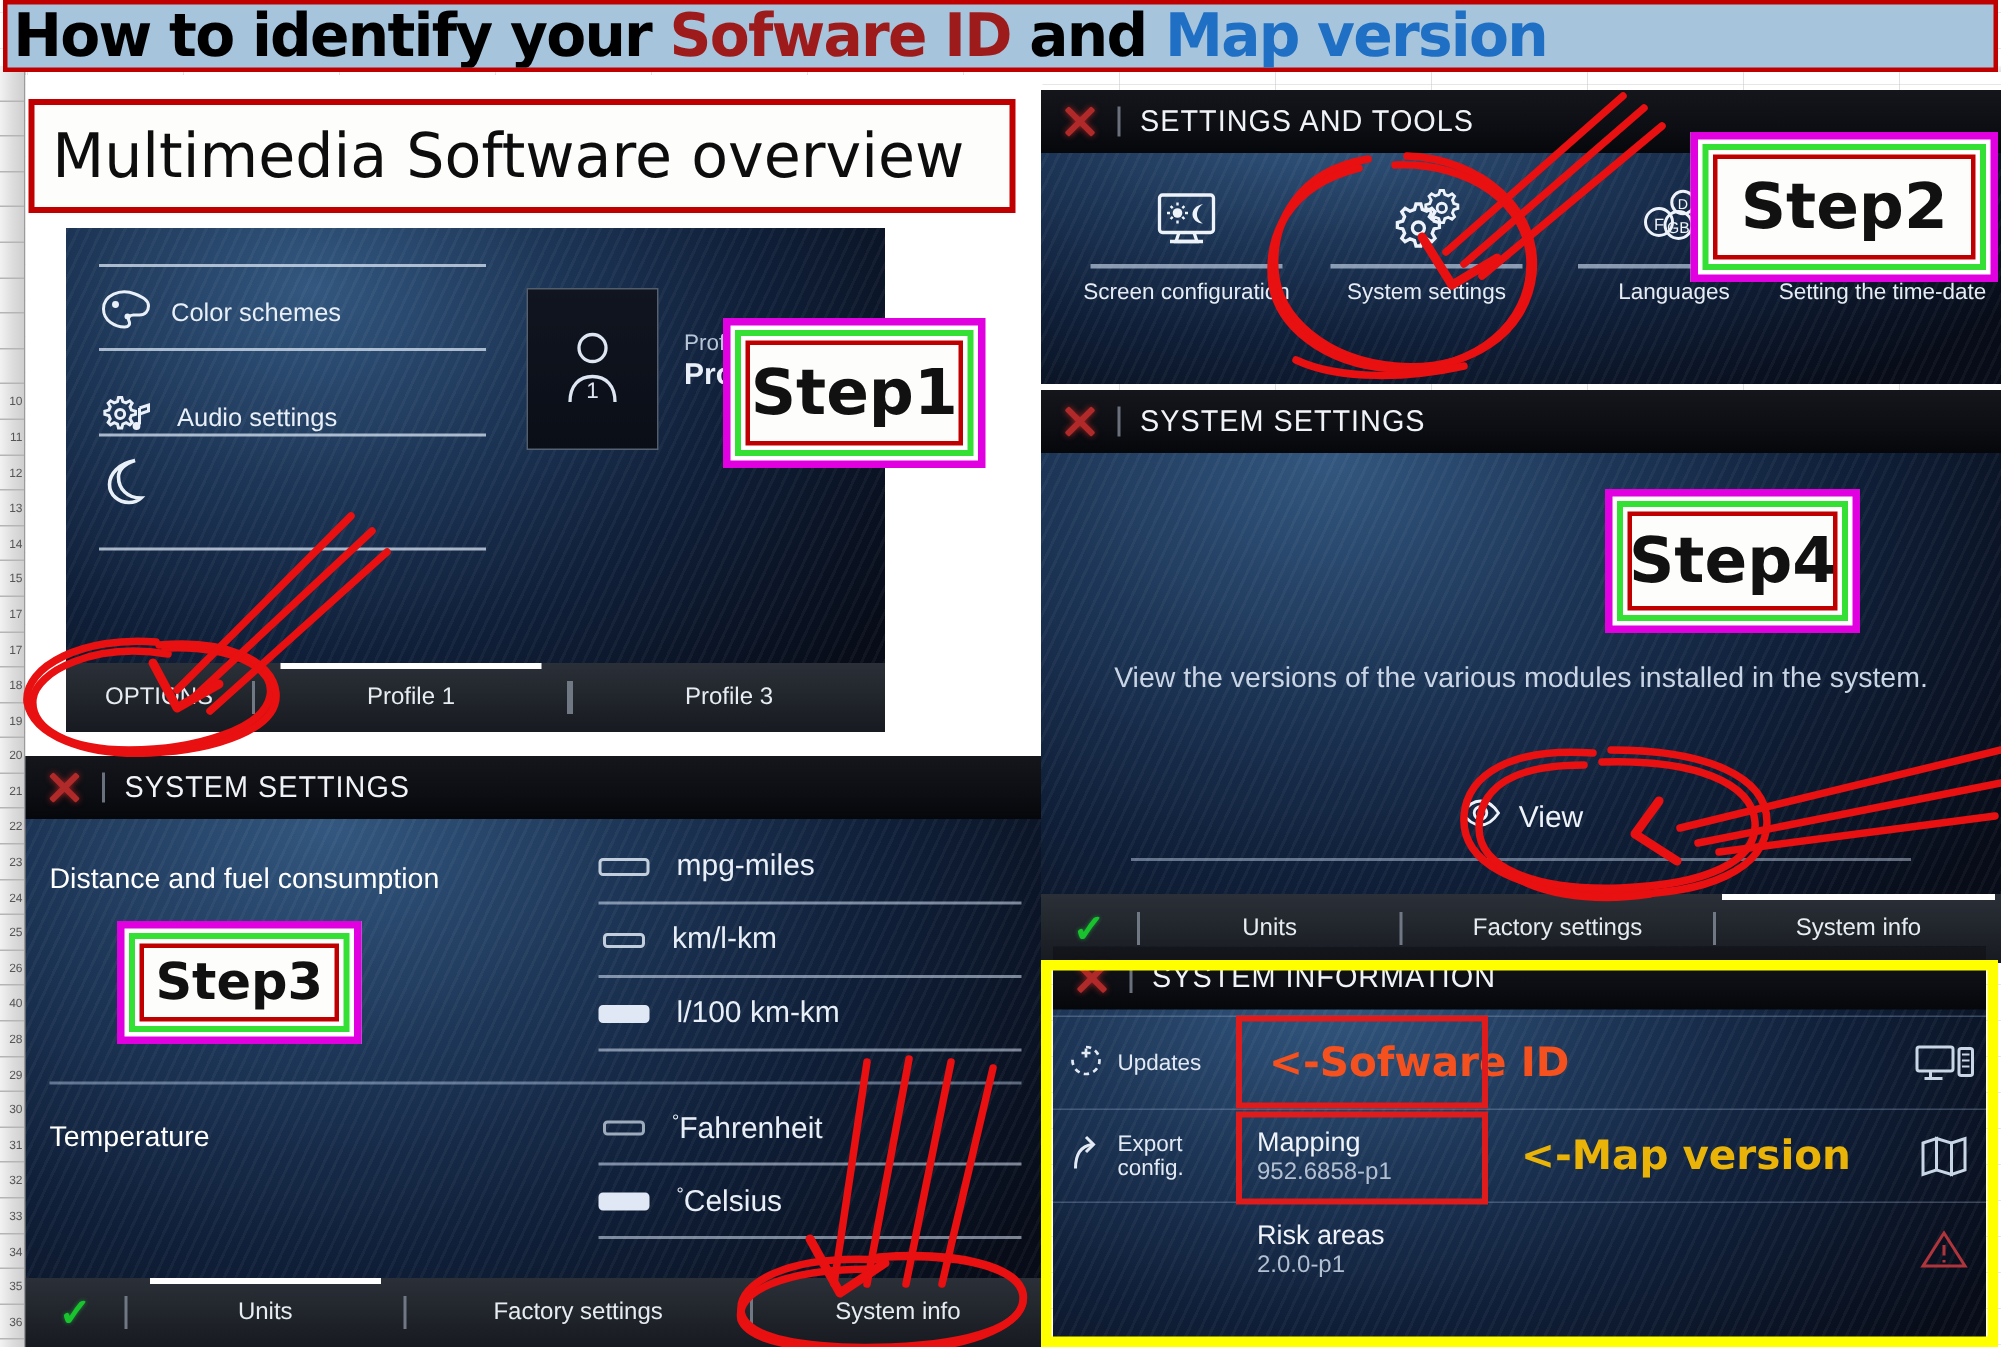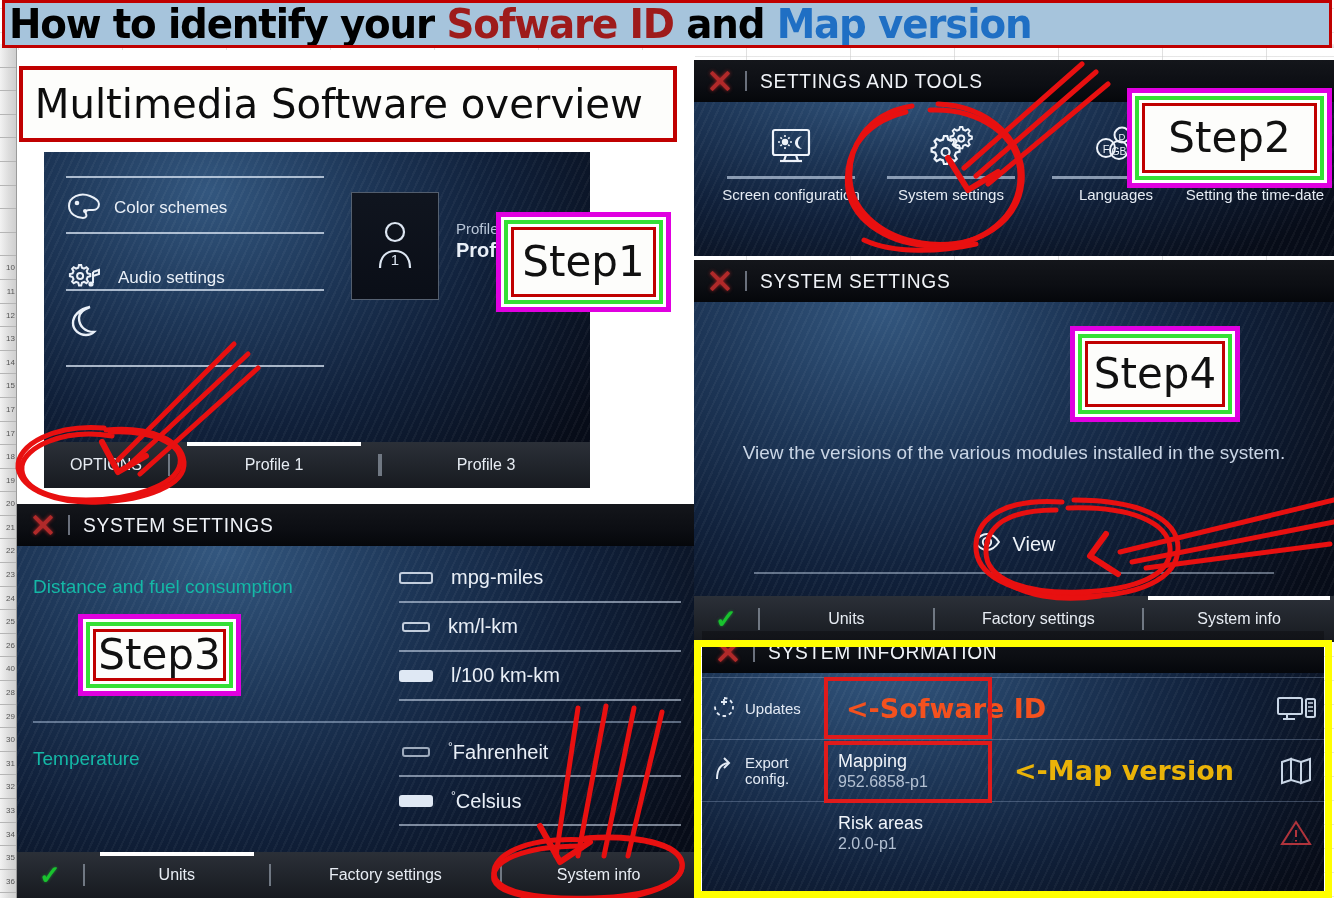--- a/index.html
+++ b/index.html
@@ -151,21 +151,21 @@
   
   #screen3{ left:17px; top:504px; width:678px; height:394px; }
   .unit-row{ position:absolute; display:flex; align-items:center; gap:18px; }
   .unit-lbl{ font-size:20px; color:#e9eff7; white-space:nowrap; }
   .pill{
     width:34px; height:12px; border-radius:3px; border:2px solid #c3cedd; flex:0 0 auto;
   }
   .pill.on{ background:#dfe8f4; border-color:#dfe8f4; }
   .pill.sm{ width:28px; height:10px; }
   .hr-r{ position:absolute; height:2px; background:rgba(215,228,245,.55); }
-  .sect-lbl{ position:absolute; font-size:19px; color:#14b8a6; }
+  .sect-lbl{ position:absolute; font-size:19px; color:#ffffff; }
   .deg{ font-size:12px; vertical-align:super; }
 
   
   #screen2{ left:694px; top:60px; width:640px; height:196px; }
   .tool{
     position:absolute; top:46px; width:150px; text-align:center;
   }
   .tool .ti{ height:62px; display:flex; align-items:flex-end; justify-content:center; }
   .tool .tunder{ height:3px; background:rgba(200,215,235,.65); margin:8px auto 8px; width:128px; }
   .tool .tl{ font-size:15px; color:#e6ecf4; line-height:1.12; }
@@ -208,37 +208,38 @@
     position:absolute; left:694px; top:640px; width:638px; height:258px;
     border:7px solid #ffff00; z-index:25;
   }
 
   
   .stepbox{
     position:absolute; z-index:30;
     background:#ffffff;
     border:5px solid #e000e0;
     padding:3px;
+    font-weight:bold;
   }
   .stepbox .g{
     border:4px solid #35e035; padding:3px; background:#ffffff; height:100%;
   }
   .stepbox .r{
     border:3px solid #c00000; height:100%;
     display:flex; align-items:center; justify-content:center;
     background:#fdfdfb;
   }
   .stepbox .txt{
     font-family:"DejaVu Sans", sans-serif;
     font-size:42px; color:#111; line-height:1; white-space:nowrap;
   }
-  #step1-box{ left:496px; top:212px; width:175px; height:100px; }
+  #step1-box{ left:482px; top:212px; width:175px; height:100px; }
   #step2-box{ left:1127px; top:88px; width:205px; height:100px; }
   #step3-box{ left:78px; top:614px; width:163px; height:82px; }
-  #step3-box .txt{ font-size:42px; }
+  #step3-box .txt{ font-size:34px; }
   #step4-box{ left:1070px; top:326px; width:170px; height:96px; }
 
   
   #marker-layer{
     position:absolute; inset:0; z-index:35; pointer-events:none;
   }
 </style>
 </head>
 <body>
 

